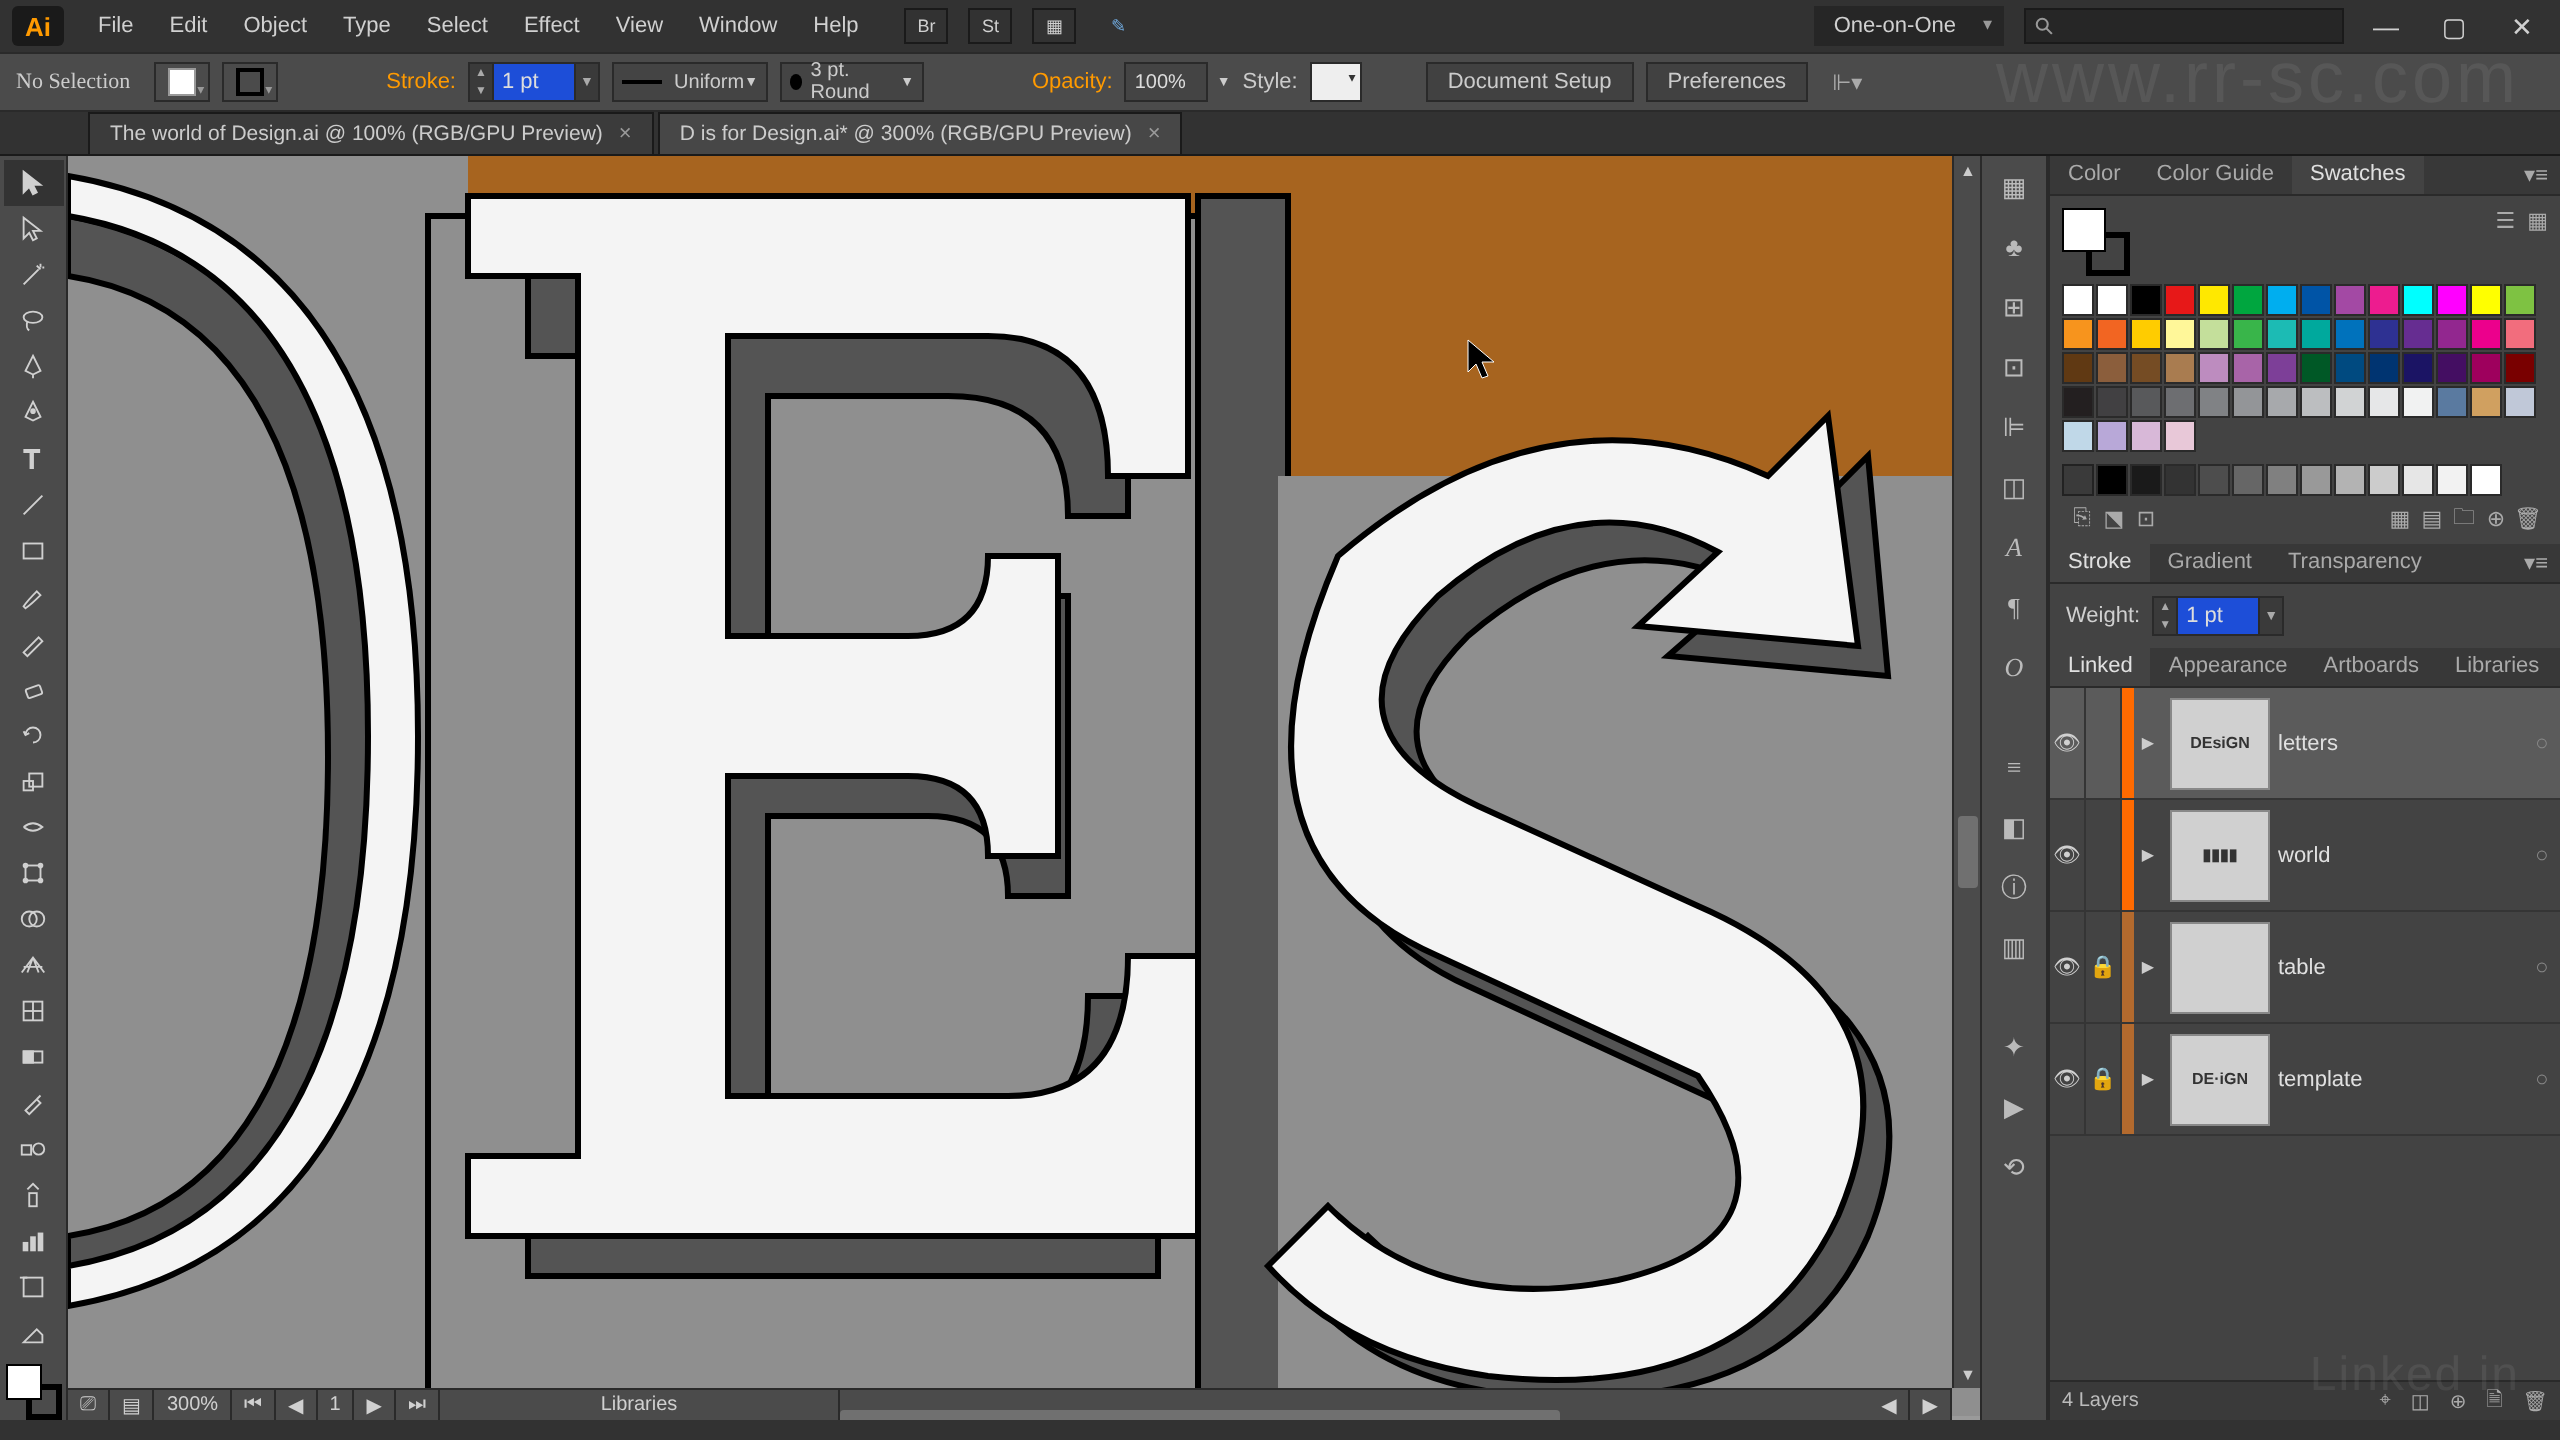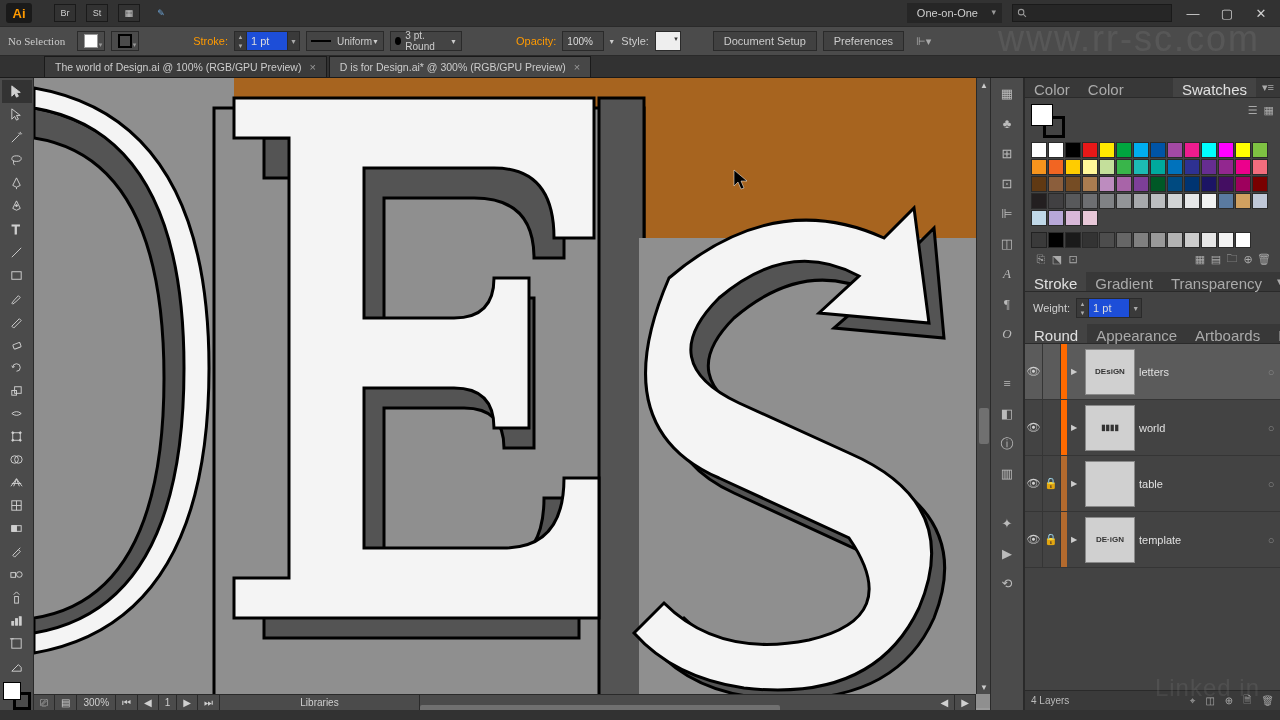--- a/index.html
+++ b/index.html
@@ -70,21 +70,21 @@
 .scroll-h .track { flex: 1; position: relative; }
 .scroll-h .track .thumb { position: absolute; top: 2px; height: 12px; left: 0; width: 70%; background: #707070; border-radius: 2px; }
 
 
 .vpanelstrip { width: 34px; background: #4b4b4b; border-left: 1px solid #2a2a2a; border-right: 1px solid #2a2a2a; display: flex; flex-direction: column; align-items: center; padding-top: 6px; gap: 10px; }
 .vpanelstrip .pic { width: 20px; height: 20px; display: flex; align-items: center; justify-content: center; color: #bbb; font-size: 13px; font-family: serif; }
 
 
 .rightpanels { width: 256px; background: #434343; display: flex; flex-direction: column; border-left: 1px solid #2a2a2a; }
 .panel-tabs { display: flex; background: #383838; border-bottom: 1px solid #2a2a2a; height: 20px; }
-.panel-tabs .ptab { padding: 3px 9px; font-size: 15px; color: #aaa; }
+.panel-tabs .ptab { padding: 3px 9px; font-size: 11px; color: #aaa; }
 .panel-tabs .ptab.active { background: #434343; color: #e0e0e0; }
 .panel-tabs .menu { margin-left: auto; padding: 3px 6px; color: #aaa; }
 
 
 .swatches-body { padding: 6px; background: #434343; }
 .swatches-body .fgbg { width: 34px; height: 34px; position: relative; margin-bottom: 4px; }
 .swatches-body .fgbg .f { position: absolute; top: 0; left: 0; width: 22px; height: 22px; background: #fff; border: 1px solid #000; }
 .swatches-body .fgbg .s { position: absolute; bottom: 0; right: 0; width: 22px; height: 22px; border: 3px solid #000; background: #434343; }
 .swatch-grid { display: grid; grid-template-columns: repeat(14, 16px); gap: 1px; }
 .swatch-grid .sw { width: 16px; height: 16px; border: 1px solid #2a2a2a; cursor: pointer; }
@@ -116,20 +116,31 @@
 .wmk.b { bottom: 18px; right: 20px; font-size: 24px; letter-spacing: 1px; }
 </style>
 </head>
 <body>
 
 <div class="wmk a">www.rr-sc.com</div>
 <div class="wmk b">Linked in</div>
 
 <div class="menubar">
   <div class="logo">Ai</div>
+  <div id="menu-items" style="display: flex;">
+      <div class="menu-item">File</div>
+      <div class="menu-item">Edit</div>
+      <div class="menu-item">Object</div>
+      <div class="menu-item">Type</div>
+      <div class="menu-item">Select</div>
+      <div class="menu-item">Effect</div>
+      <div class="menu-item">View</div>
+      <div class="menu-item">Window</div>
+      <div class="menu-item">Help</div>
+    </div>
   <div class="mini-icons">
     <span>Br</span>
     <span>St</span>
     <span>▦</span>
     <span style="border:none;color:#6fa8dc">✎</span>
   </div>
   <div class="spacer"></div>
   <div class="workspace">One-on-One</div>
   <div class="search">
     <svg viewBox="0 0 16 16">
@@ -561,21 +572,21 @@
         <div class="arrows">
             <span>▲</span>
             <span>▼</span>
           </div>
         <input value="1 pt" style="">
         <div class="dd">▼</div>
       </div>
     </div>
 
     <div class="panel-tabs" id="layer-tabs">
-        <div class="ptab active">Round</div>
+        <div class="ptab active">Linked</div>
         <div class="ptab">Appearance</div>
         <div class="ptab">Artboards</div>
         <div class="ptab">Libraries</div>
         <div class="menu">▾≡</div>
       </div>
     <div class="layers-body">
       <div class="layer-list" id="layer-list">
           <div class="layer-row sel">
             <div class="vis">👁</div>
             <div class="lock"></div>

